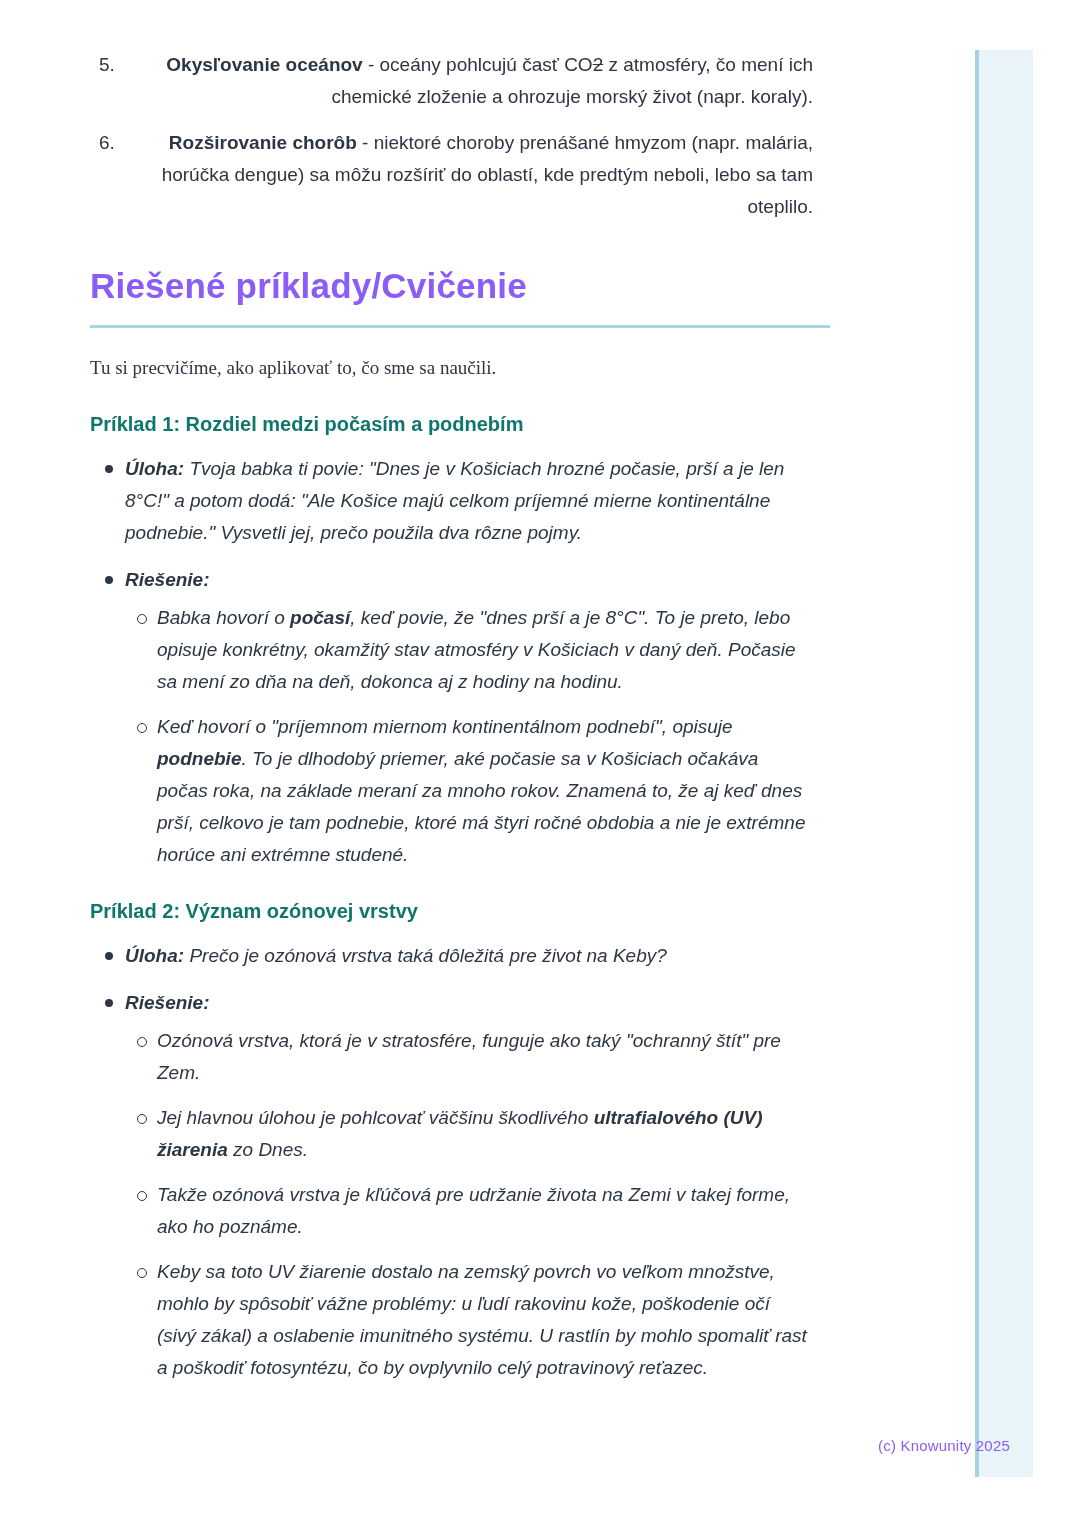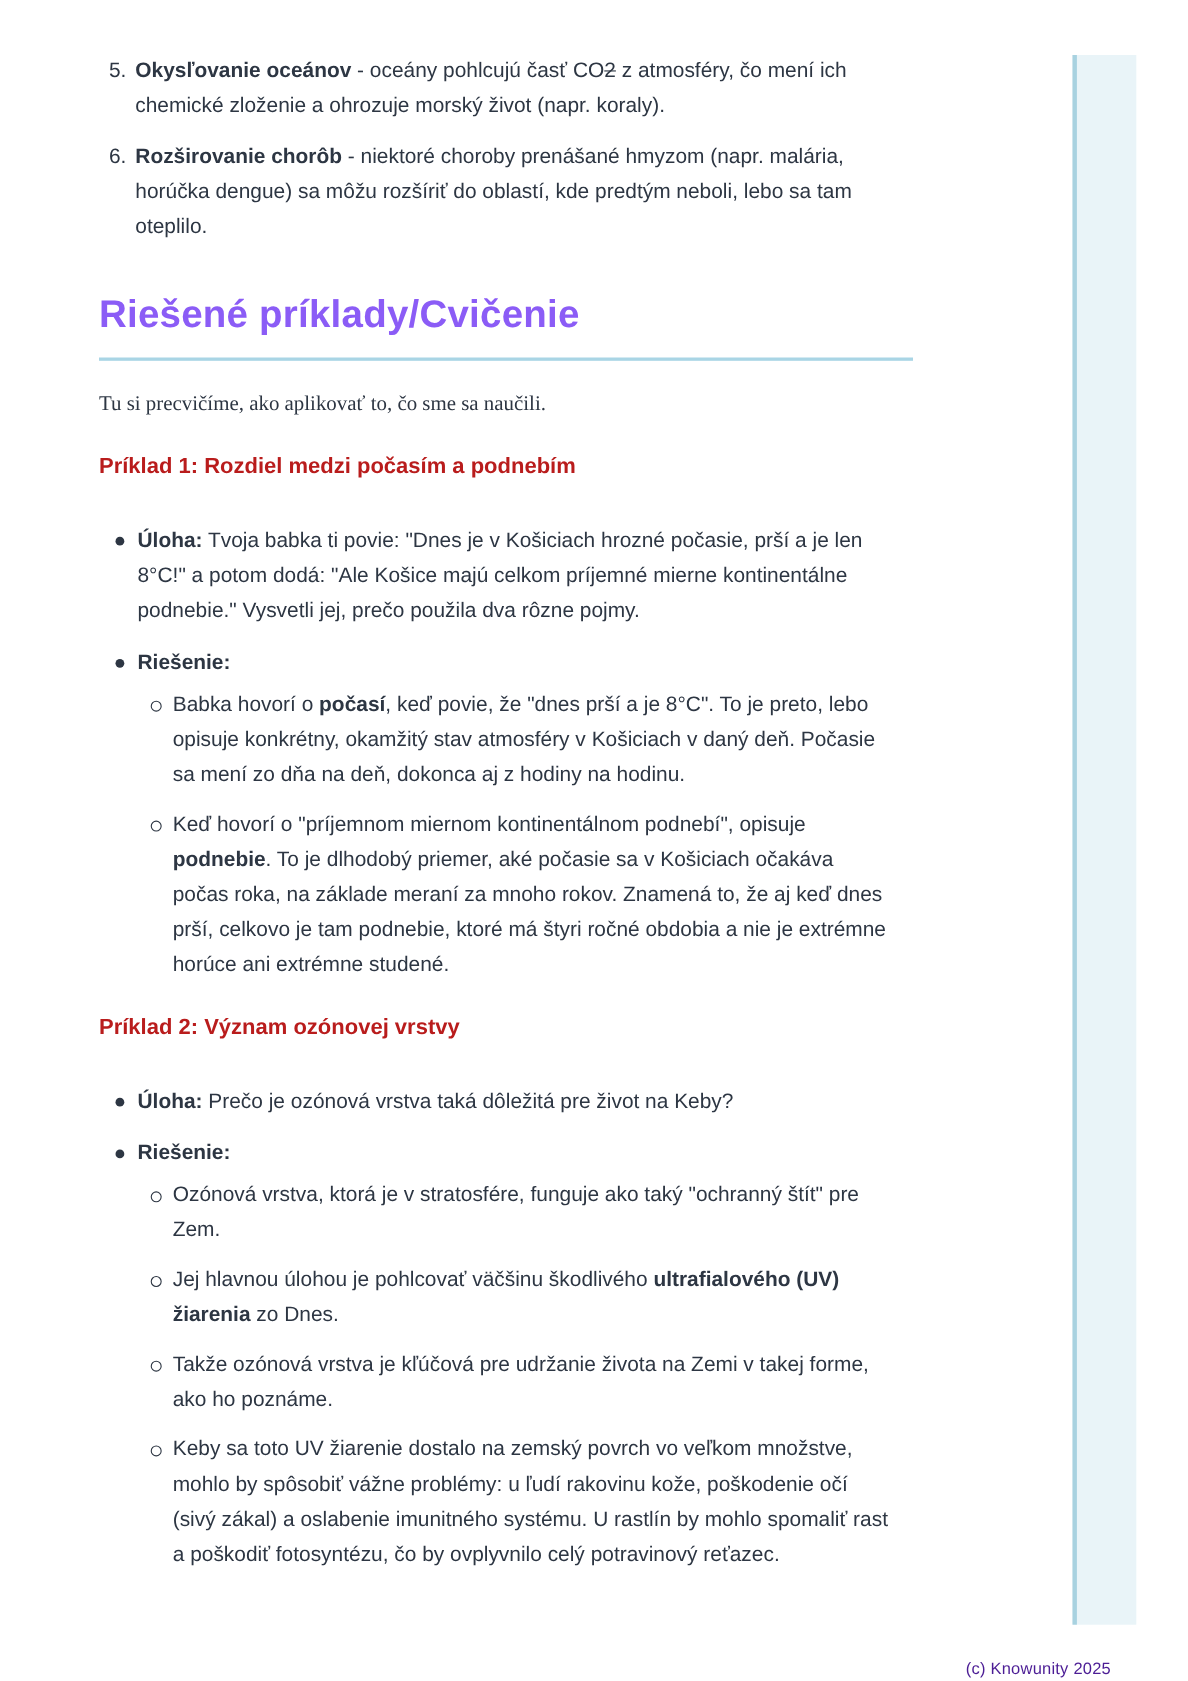--- a/index.html
+++ b/index.html
@@ -15,60 +15,60 @@
   .accent-bar {
     position: absolute; left: 975px; top: 50px;
     width: 58px; height: 1427px;
     background: #e9f4f8;
     border-left: 4px solid #a8d2e0;
     box-sizing: border-box;
     z-index: 1;
   }
 
   .watermark {
-    position: absolute; top: 1508px; right: 70px;
+    position: absolute; top: 1436px; right: 70px;
     font-size: 15px; line-height: 20px;
-    color: #4c1d95;
+    color: #8b5cf6;
     z-index: 2;
     letter-spacing: 0.2px;
   }
 
   .content {
     position: absolute; left: 90px; top: 49px;
     width: 745px; z-index: 2;
     font-size: 19px; line-height: 32px;
   }
 
   strong, b { font-weight: 700; }
   s.strike { text-decoration: line-through; }
 
   
   .oli { display: flex; }
   .oli + .oli { margin-top: 14px; }
   .oli .num { flex: 0 0 33px; box-sizing: border-box; padding-left: 9px; }
-  .oli .otext { width: 690px; }
+  .oli .otext { width: 690px; text-align: right; }
 
   h2.section-title {
     margin: 42px 0 0 0;
     font-size: 35px; line-height: 42px;
     font-weight: 700;
     color: #8b5cf6;
     letter-spacing: 0.2px;
   }
   .rule { margin-top: 18px; width: 740px; height: 3px; background: #a9d5e5; }
 
   p.intro { margin: 24px 0 0 0; font-family: Liberation Serif, serif; }
 
   h3.example-heading {
     margin: 26px 0 0 0;
     font-size: 20px; line-height: 28px;
-    font-weight: 700; color: #b91c1c;
+    font-weight: 700; color: #0f766e;
   }
 
-  .ulist { margin-top: 38px; }
+  .ulist { margin-top: 15px; font-style: italic; }
   .b { position: relative; }
   .b.top { padding-left: 35px; }
   .b.top + .b.top { margin-top: 15px; }
   .b.top .btext { max-width: 695px; }
   .dot {
     position: absolute; left: 15px; top: 12px;
     width: 8px; height: 8px; border-radius: 50%;
     background: #2d3643;
   }
   .sublist { margin-top: 6px; }

